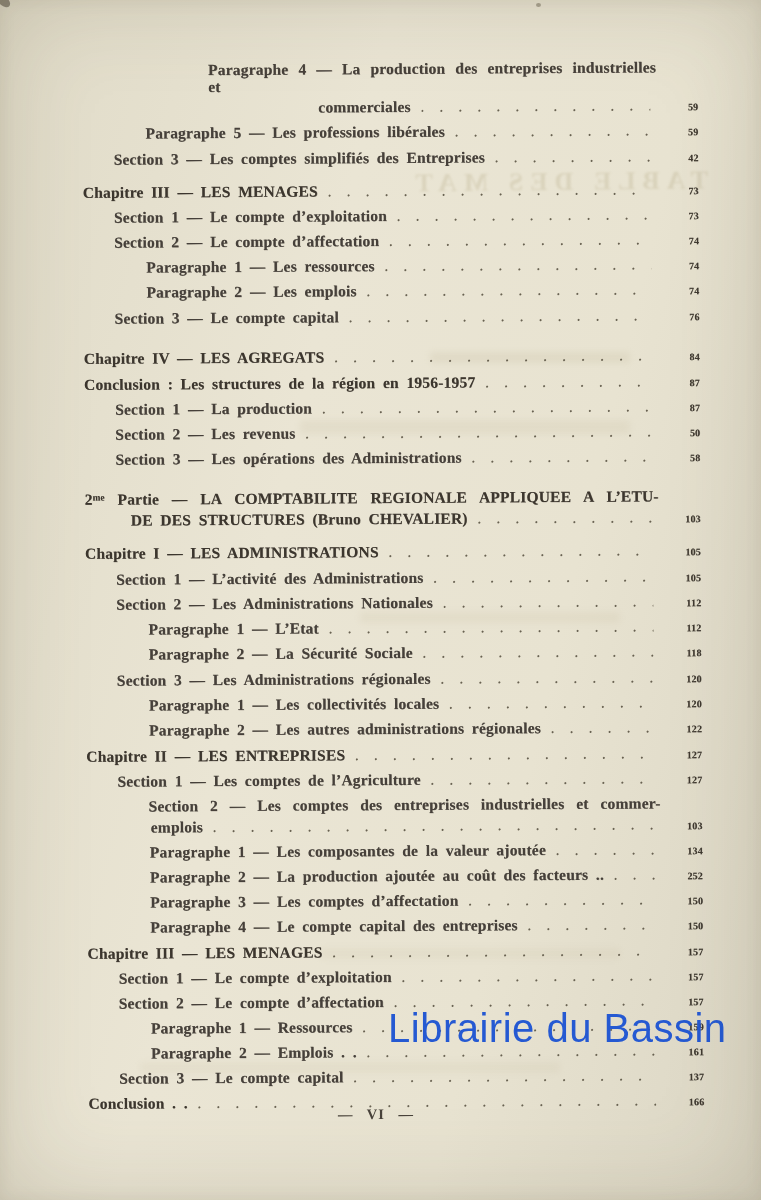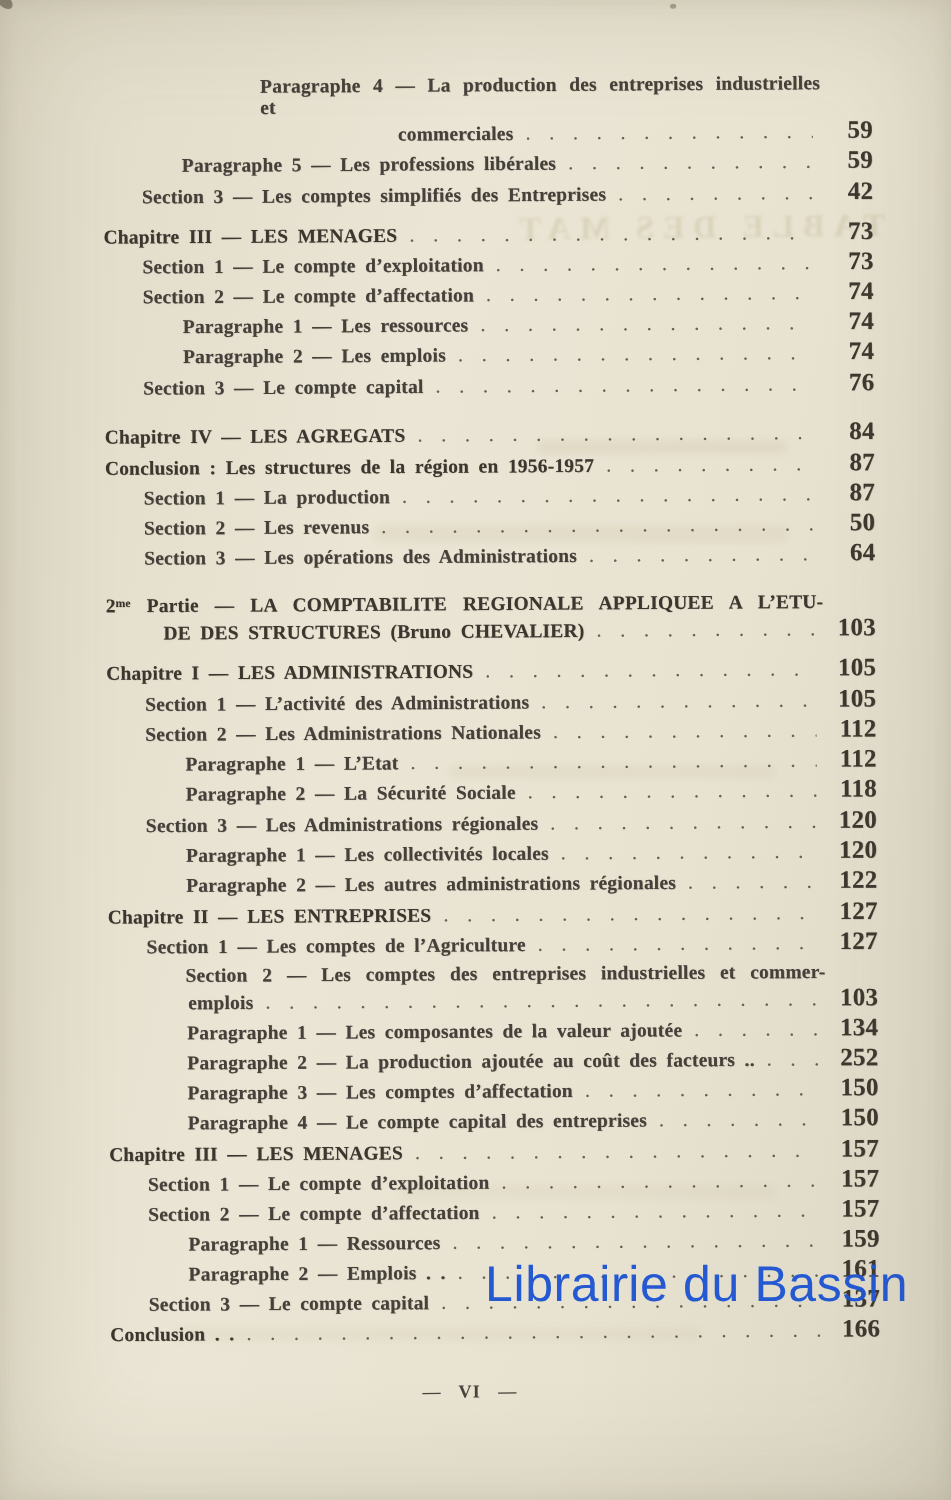--- a/index.html
+++ b/index.html
@@ -61,21 +61,21 @@
   .gap-1 { margin-top: 7px; }
   .gap-2 { margin-top: 14px; }
   .gap-3 { margin-top: 21px; }
   .txt { white-space: nowrap; flex: none; }
   .leader {
     flex: 1 1 0; overflow: hidden; white-space: nowrap;
     letter-spacing: 4.5px; font-size: 13px; color: #5b5444;
     margin: 0 2px 0 10px; opacity: .9;
     text-shadow: none;
   }
-  .pg { flex: none; width: 46px; text-align: right; font-size: 20px; color: #3e382f; }
+  .pg { flex: none; width: 46px; text-align: right; font-size: 10px; color: #3e382f; }
   .wraprow .l1 {
     text-align: justify; text-align-last: justify;
     padding-right: 42px;
   }
   .wraprow.lvl-section .l1    { padding-left: 31px; }
   .wraprow.lvl-paragraphe .l1 { padding-left: 63px; }
   .wraprow .l2 { display: flex; align-items: baseline; margin-top: 4px; }
   .wraprow .l2 .txt { padding-left: 0; }
   
   .watermark {
@@ -171,21 +171,21 @@
     <span class="pg">87</span>
   </div>
       <div class="row lvl-section">
     <span class="txt">Section 2 — Les revenus</span>
     <span class="leader">. . . . . . . . . . . . . . . . . . . . . . . . . . . . . . . . . . . . . . . . . . . . . . . . . . . . . . . . . . . . . . . . . . . . . . . . . . . . . . . . . . . . . . . . . . </span>
     <span class="pg">50</span>
   </div>
       <div class="row lvl-section">
     <span class="txt">Section 3 — Les opérations des Administrations</span>
     <span class="leader">. . . . . . . . . . . . . . . . . . . . . . . . . . . . . . . . . . . . . . . . . . . . . . . . . . . . . . . . . . . . . . . . . . . . . . . . . . . . . . . . . . . . . . . . . . </span>
-    <span class="pg">64</span>
+    <span class="pg">58</span>
   </div>
       <div class="wraprow lvl-partie gap-3">
     <div class="l1">2ᵐᵉ Partie — LA COMPTABILITE REGIONALE APPLIQUEE A L’ETU-</div>
     <div class="l2">
       <span class="txt" style="padding-left: 46px;">DE DES STRUCTURES (Bruno CHEVALIER)</span>
       <span class="leader">. . . . . . . . . . . . . . . . . . . . . . . . . . . . . . . . . . . . . . . . . . . . . . . . . . . . . . . . . . . . . . . . . . . . . . . . . . . . . . . . . . . . . . . . . . </span>
       <span class="pg">103</span>
     </div>
   </div>
       <div class="row lvl-chapitre gap-2">

